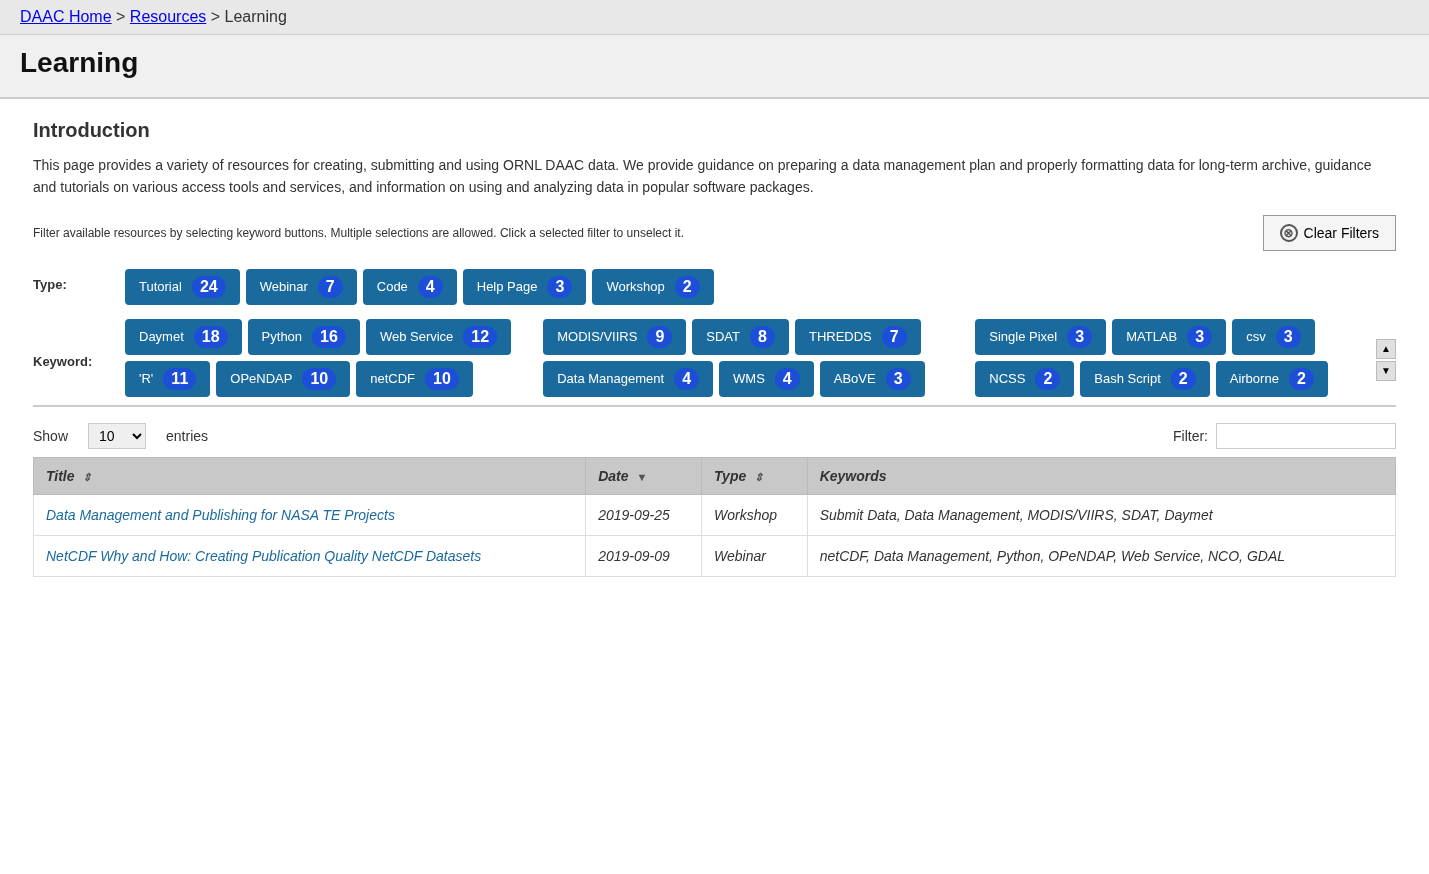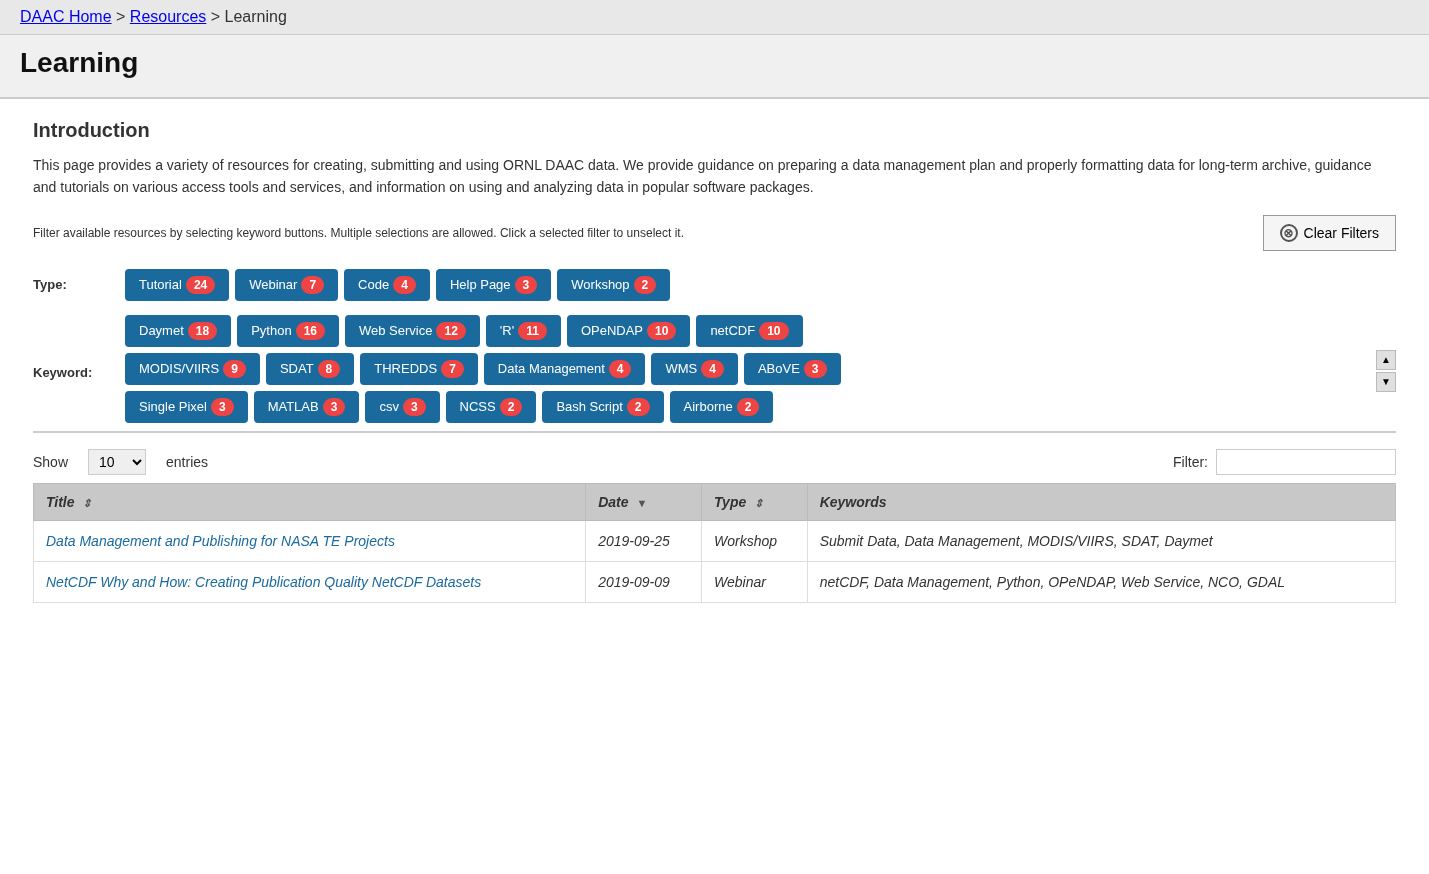--- a/index.html
+++ b/index.html
@@ -79,21 +79,21 @@
       display: flex;
       align-items: center;
       gap: 12px;
       margin-bottom: 8px;
       position: relative;
       margin-top: 14px;
     }
     .keyword-buttons-container {
       flex: 1;
       display: flex;
-      flex-direction: column;
+      flex-direction: row;
       gap: 6px;
     }
     .keyword-row {
       display: flex;
       flex-wrap: wrap;
       gap: 6px;
     }
     .scroll-controls {
       display: flex;
       flex-direction: column;
@@ -115,29 +115,29 @@
     .filter-btn {
       background: #1a6a9e;
       color: #fff;
       border: none;
       border-radius: 4px;
       padding: 7px 14px;
       font-size: 13px;
       cursor: pointer;
       display: inline-flex;
       align-items: center;
-      gap: 4px;
+      gap: 10px;
       white-space: nowrap;
     }
     .filter-btn .badge {
-      background: #ef4444;
+      background: #1d4ed8;
       color: #fff;
       border-radius: 12px;
       padding: 2px 8px;
-      font-size: 12px;
+      font-size: 16px;
       font-weight: bold;
     }
 
     .table-controls {
       display: flex;
       align-items: center;
       justify-content: space-between;
       margin-bottom: 8px;
     }
     .show-entries {

